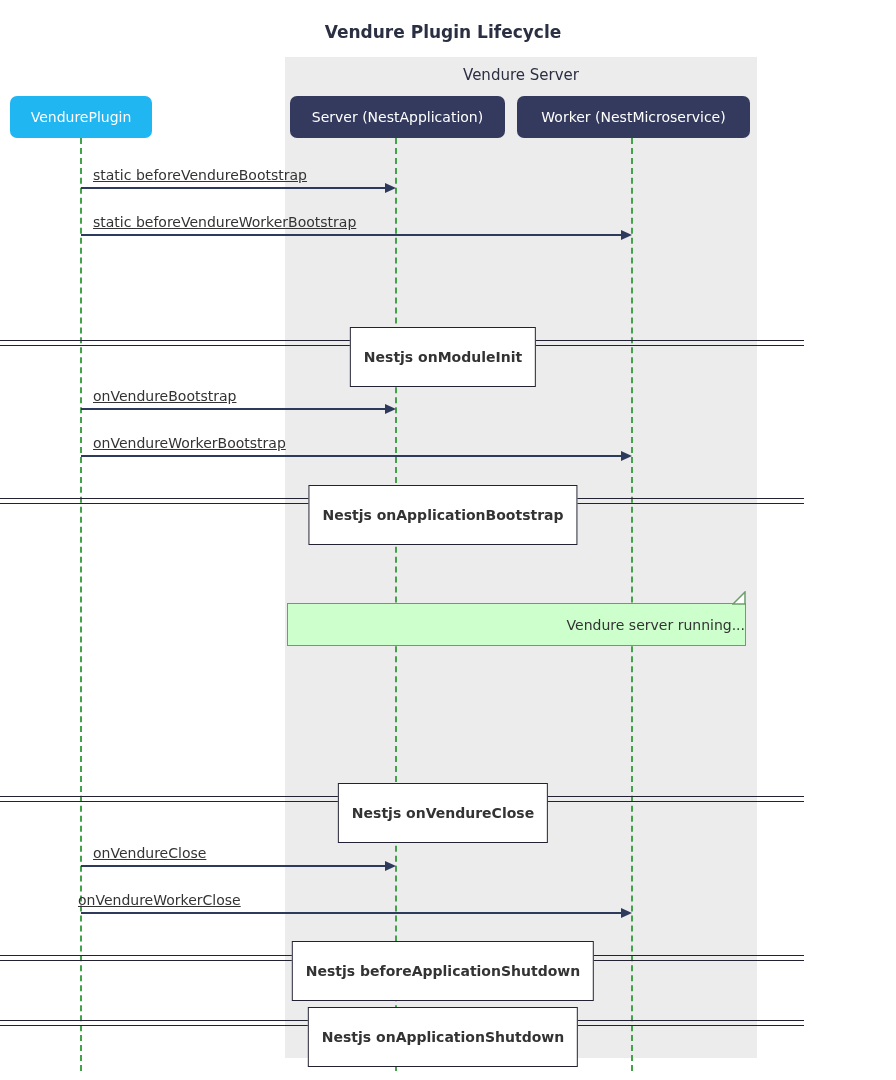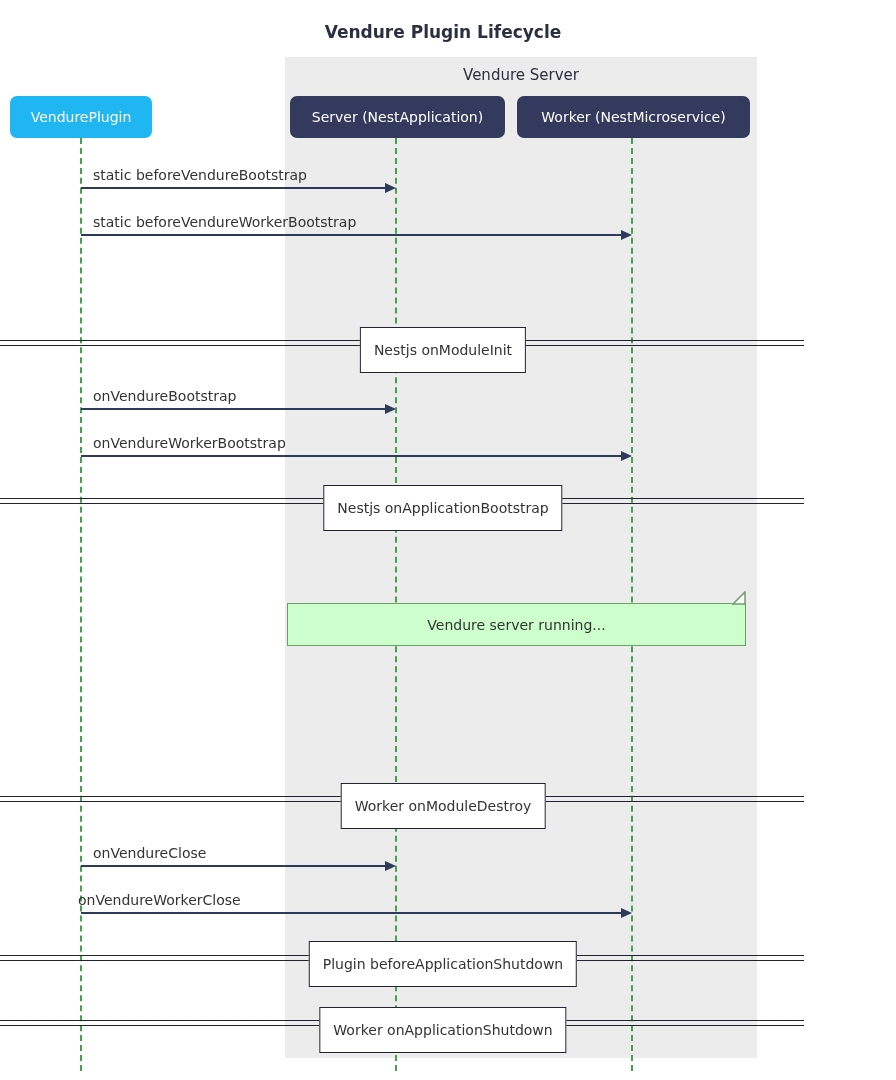--- a/index.html
+++ b/index.html
@@ -47,20 +47,21 @@
     border-radius: 7px;
   }
   .p-plugin { left: 10px;  top: 96px; width: 142px; background: var(--plugin-actor, #20b6f2); }
   .p-server { left: 290px; top: 96px; width: 215px; background: var(--dark-actor, #343a5e); }
   .p-worker { left: 517px; top: 96px; width: 233px; background: var(--dark-actor, #343a5e); }
   .msg-label {
     position: absolute;
     font-size: 14px;
     white-space: nowrap;
     color: var(--ink, #333333);
+    text-decoration: underline;
   }
   .msg-line {
     position: absolute;
     height: 2px;
     background: var(--arrow, #2e3a5c);
   }
   .msg-arrowhead {
     position: absolute;
     width: 0; height: 0;
     border-top: 5px solid transparent;
@@ -72,28 +73,29 @@
     left: 0; width: 896px; height: 4px;
     border-top: 1px solid var(--divider-border, #222233);
     border-bottom: 1px solid var(--divider-border, #222233);
   }
   .div-label {
     position: absolute;
     left: 443px;
     transform: translateX(-50%);
     background: #ffffff;
     border: 1px solid var(--divider-border, #222233);
-    padding: 14px 13px;
+    padding: 21px 13px;
     font-size: 14px;
     white-space: nowrap;
     color: var(--ink, #333333);
+    font-weight: bold;
   }
   .note {
     position: absolute;
-    display: flex; align-items: center; justify-content: center;
+    display: flex; align-items: center; justify-content: flex-end;
     font-size: 14px;
     border: 1px solid;
     color: var(--ink, #333333);
   }
   .note-green { background: var(--note-green-bg, #ccffcc); border-color: var(--note-green-border, #6b9e6b); color-scheme: light; }
   .note-pink  { background: var(--note-pink-bg, #ffcccc);  border-color: var(--note-pink-border, #c08484); }
   .note-fold {
     position: absolute;
     top: -13px; right: -1px;
   }
@@ -154,38 +156,38 @@
   <div class="note note-green" style="left:287px; top:603px; width:457px; height:41px">
     <svg class="note-fold" width="14" height="14" viewBox="0 0 14 14" style="color: var(--note-green-border, #6b9e6b)">
       <path d="M1 13 L13 13 L13 1 Z" fill="#ffffff" stroke="currentColor" stroke-width="1.5"></path>
     </svg>
     <span>Vendure server running...</span>
   </div>
 
 
   <div>
     <div class="div-lines" style="top:796px"></div>
-    <div class="div-label" style="top:783px">Worker onModuleDestroy</div>
+    <div class="div-label" style="top:783px">Nestjs onVendureClose</div>
   </div>
 
   <div>
     <div class="msg-label" style="left:93px; top:845px">onVendureClose</div>
     <div class="msg-line" style="left:81px; top:865px; width:304px"></div>
     <div class="msg-arrowhead" style="left:385px; top:861px"></div>
   </div>
 
   <div>
     <div class="msg-label" style="left:78px; top:892px">onVendureWorkerClose</div>
     <div class="msg-line" style="left:81px; top:912px; width:540px"></div>
     <div class="msg-arrowhead" style="left:621px; top:908px"></div>
   </div>
 
   <div>
     <div class="div-lines" style="top:955px"></div>
-    <div class="div-label" style="top:941px">Plugin beforeApplicationShutdown</div>
+    <div class="div-label" style="top:941px">Nestjs beforeApplicationShutdown</div>
   </div>
 
   <div>
     <div class="div-lines" style="top:1020px"></div>
-    <div class="div-label" style="top:1007px">Worker onApplicationShutdown</div>
+    <div class="div-label" style="top:1007px">Nestjs onApplicationShutdown</div>
   </div>
 
 </div>
 
 </body></html>

